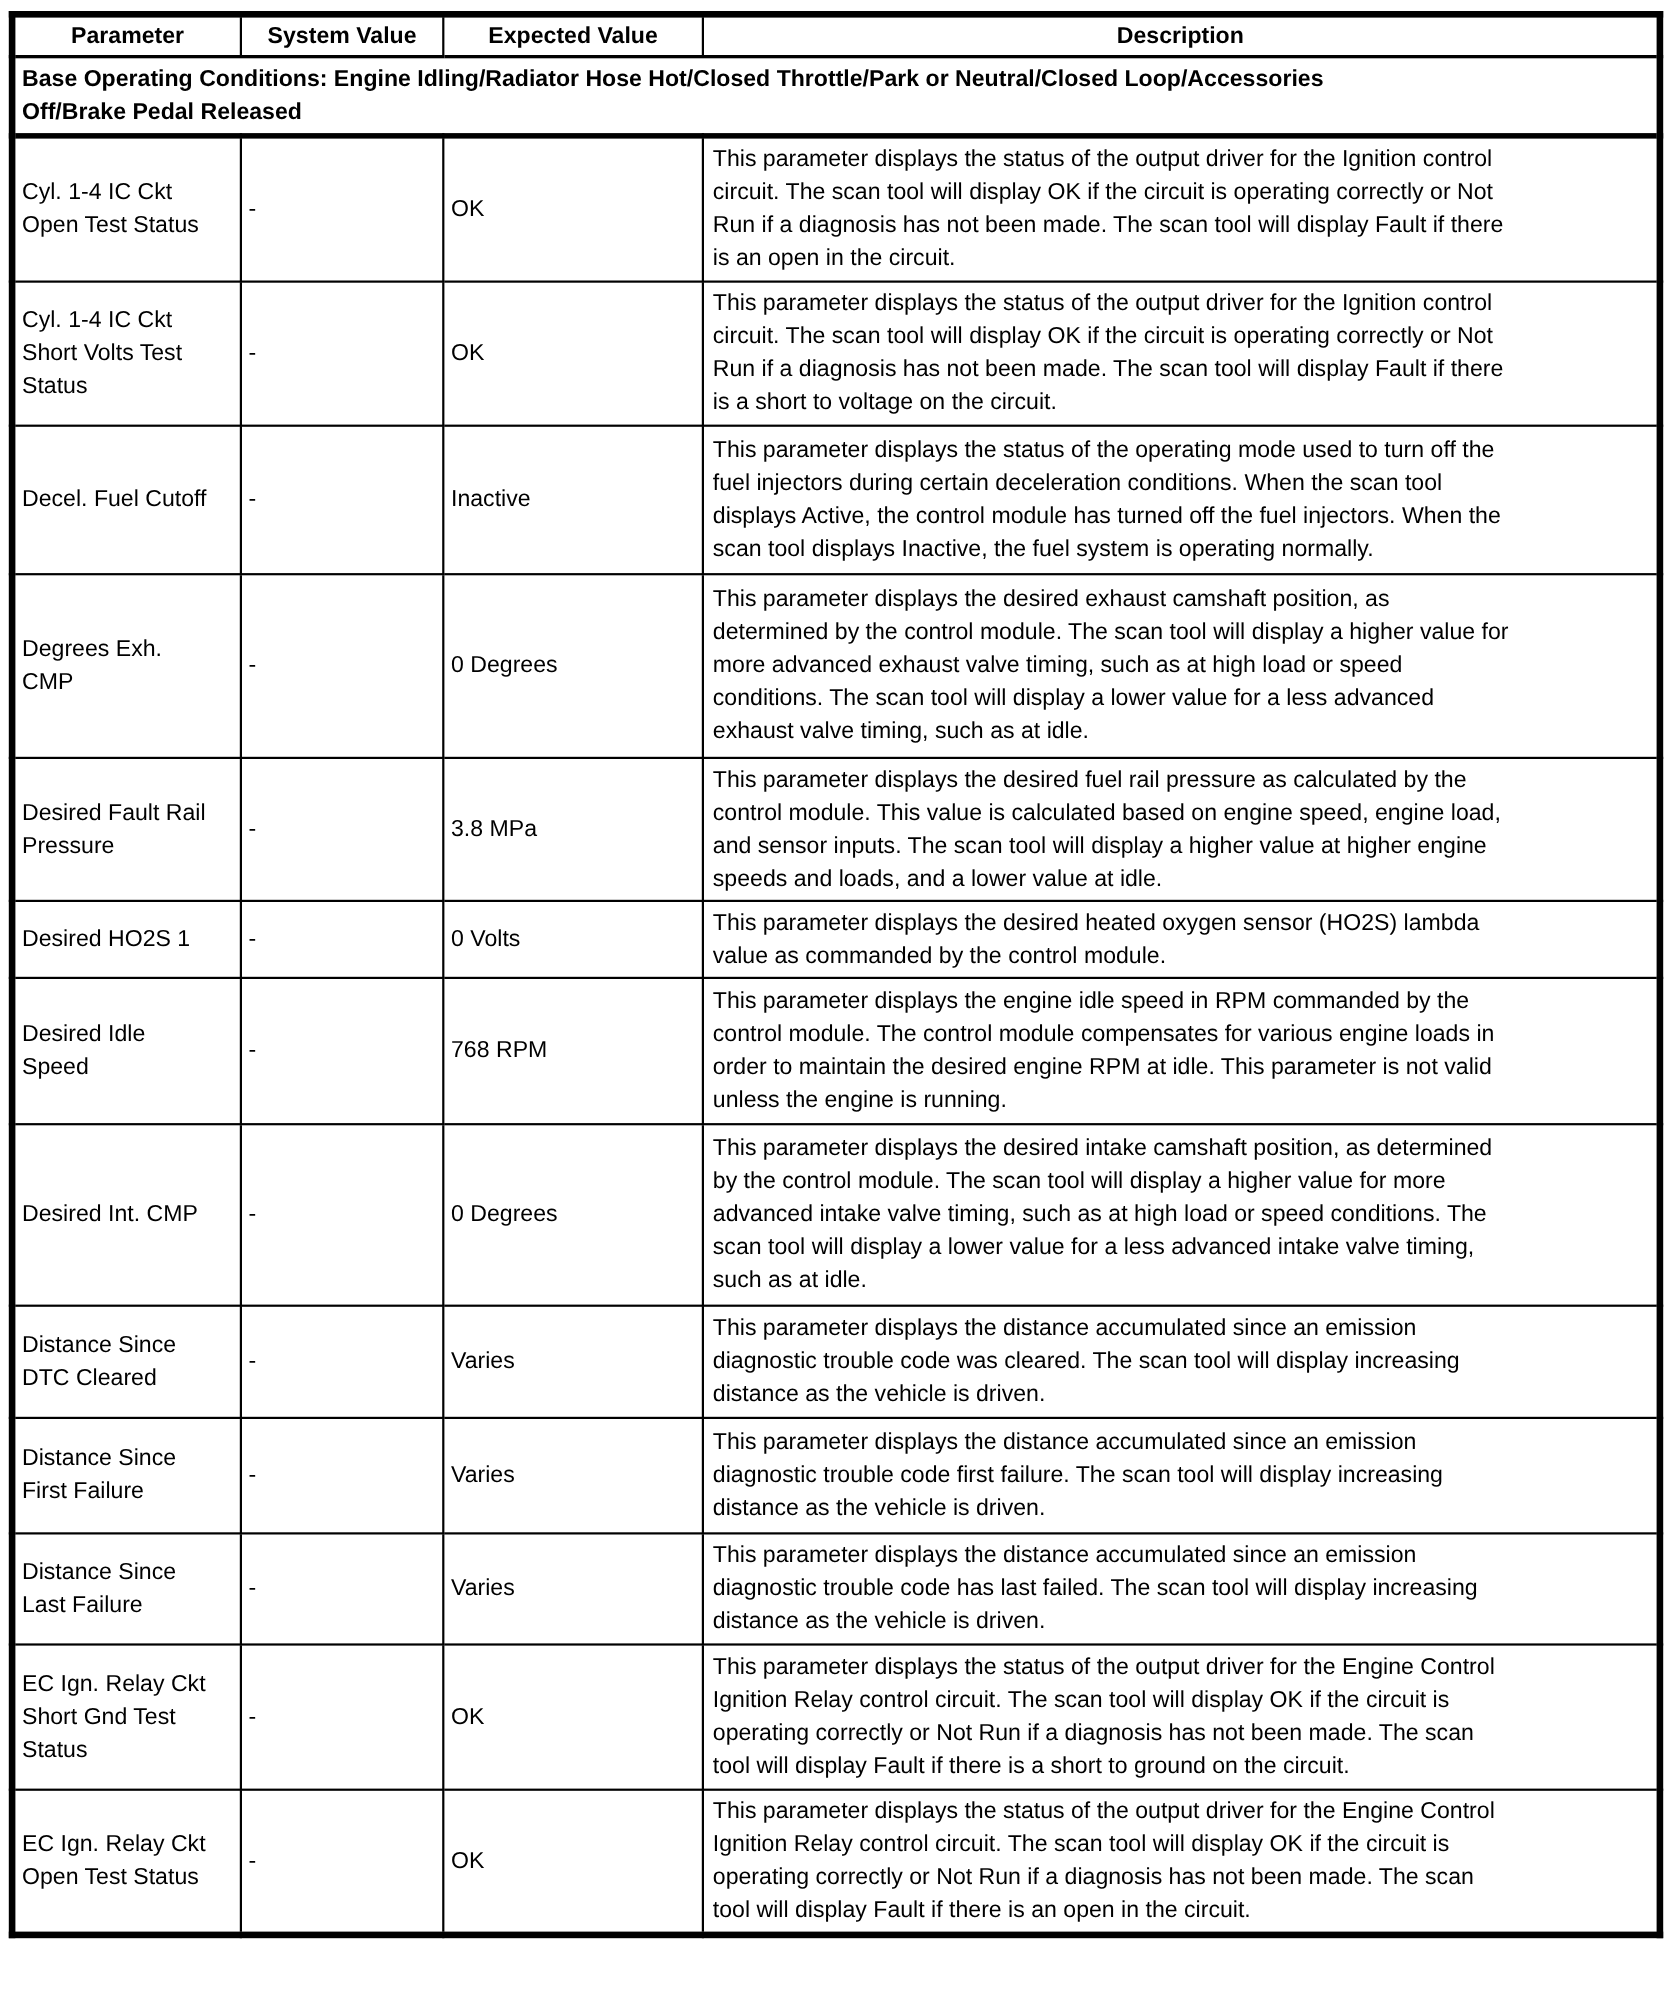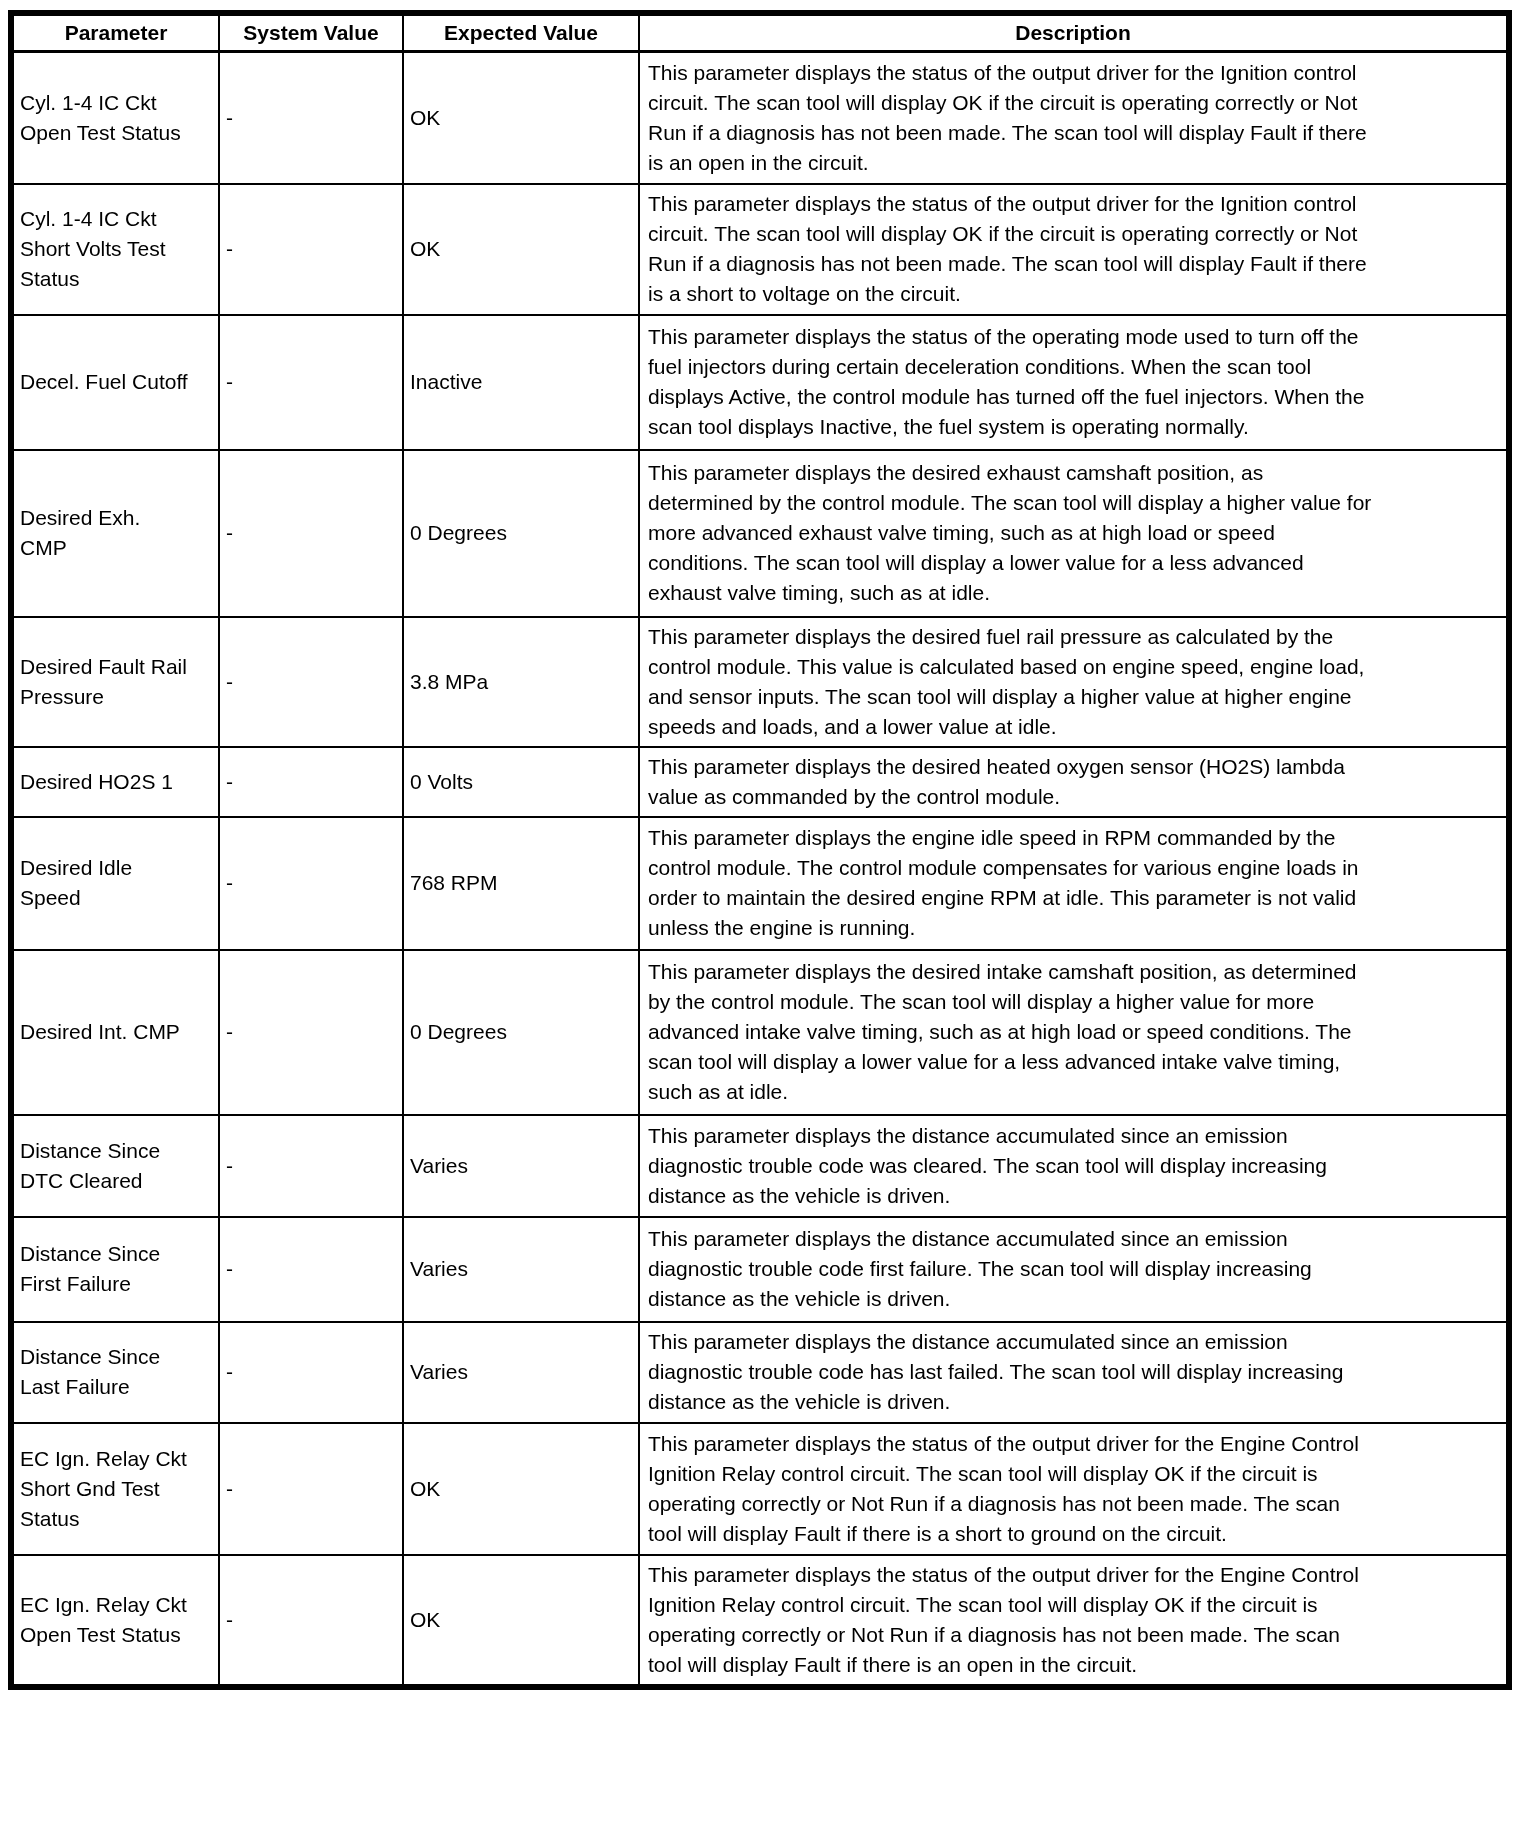--- a/index.html
+++ b/index.html
@@ -64,20 +64,24 @@
   </colgroup>
   <thead>
     <tr style="height:38px;">
       <th>Parameter</th>
       <th>System Value</th>
       <th>Expected Value</th>
       <th>Description</th>
     </tr>
   </thead>
   <tbody>
+    <tr class="banner-row" style="height:70px;">
+      <td colspan="4">Base Operating Conditions: Engine Idling/Radiator Hose Hot/Closed Throttle/Park or Neutral/Closed Loop/Accessories
+Off/Brake Pedal Released</td>
+    </tr>
 
     <tr style="height:132px;">
       <td class="param-cell">Cyl. 1-4 IC Ckt
 Open Test Status</td>
       <td class="state-cell">-</td>
       <td class="value-cell">OK</td>
       <td class="desc-cell">This parameter displays the status of the output driver for the Ignition control
 circuit. The scan tool will display OK if the circuit is operating correctly or Not
 Run if a diagnosis has not been made. The scan tool will display Fault if there
 is an open in the circuit.</td>
@@ -99,21 +103,21 @@
       <td class="param-cell">Decel. Fuel Cutoff</td>
       <td class="state-cell">-</td>
       <td class="value-cell">Inactive</td>
       <td class="desc-cell">This parameter displays the status of the operating mode used to turn off the
 fuel injectors during certain deceleration conditions. When the scan tool
 displays Active, the control module has turned off the fuel injectors. When the
 scan tool displays Inactive, the fuel system is operating normally.</td>
     </tr>
 
     <tr style="height:167px;">
-      <td class="param-cell">Desired Exh.
+      <td class="param-cell">Degrees Exh.
 CMP</td>
       <td class="state-cell">-</td>
       <td class="value-cell">0 Degrees</td>
       <td class="desc-cell">This parameter displays the desired exhaust camshaft position, as
 determined by the control module. The scan tool will display a higher value for
 more advanced exhaust valve timing, such as at high load or speed
 conditions. The scan tool will display a lower value for a less advanced
 exhaust valve timing, such as at idle.</td>
     </tr>
 

